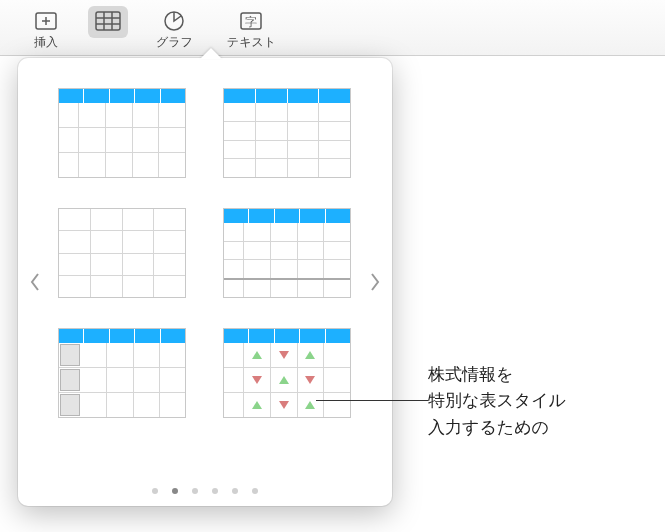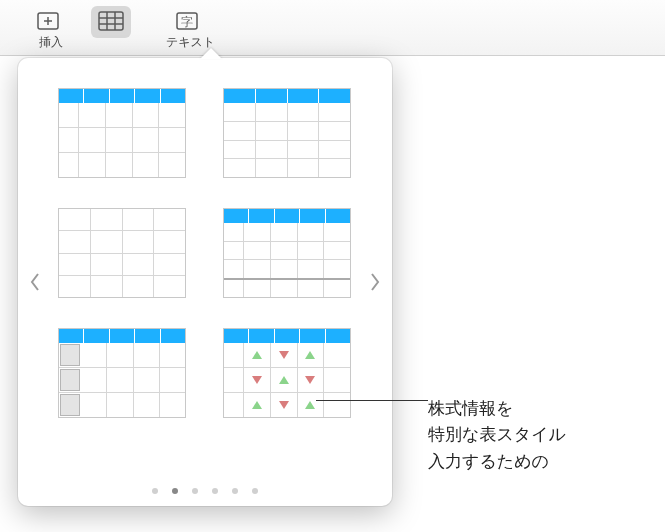--- a/index.html
+++ b/index.html
@@ -2,21 +2,21 @@
 <html><head>
   <meta charset="utf-8">
   <style>
     * { margin: 0; padding: 0; box-sizing: border-box; }
     body { font-family: -apple-system, "Helvetica Neue", sans-serif; background: #fff; width: 665px; height: 532px; position: relative; }
     
     .toolbar { display: flex; gap: 22px; padding: 6px 26px 0 26px; align-items: flex-start; background: linear-gradient(#fdfdfd, #f3f3f3); border-bottom: 1px solid #d0d0d0; }
     .toolbar-item { display: flex; flex-direction: column; align-items: center; gap: 2px; cursor: pointer; padding: 4px 6px; border-radius: 6px; }
     .toolbar-item.active { background: #d8d8d8; }
     .toolbar-icon { width: 28px; height: 22px; display: flex; align-items: center; justify-content: center; color: #5a5a5a; }
-    .toolbar-label { font-size: 12px; color: #444; margin-left: 7px; }
+    .toolbar-label { font-size: 12px; color: #444; }
     
     .popover { position: absolute; top: 58px; left: 18px; width: 374px; height: 448px; background: #fff; border-radius: 10px; box-shadow: 0 8px 30px rgba(0,0,0,0.25), 0 0 0 1px rgba(0,0,0,0.08); }
     .popover::before { content: ""; position: absolute; top: -10px; left: 182px; width: 0; height: 0; border-left: 11px solid transparent; border-right: 11px solid transparent; border-bottom: 11px solid #fff; filter: drop-shadow(0 -1px 1px rgba(0,0,0,0.15)); }
     
     .nav-arrow { position: absolute; top: 50%; transform: translateY(-50%); width: 22px; height: 38px; display: flex; align-items: center; justify-content: center; color: #9a9a9a; cursor: pointer; font-size: 22px; }
     .nav-left { left: 6px; }
     .nav-right { right: 6px; }
     
     .grid { position: absolute; top: 30px; left: 40px; right: 40px; display: grid; grid-template-columns: 1fr 1fr; grid-template-rows: repeat(3, 1fr); gap: 30px 36px; }
     .thumb { width: 128px; height: 90px; cursor: pointer; }
@@ -35,21 +35,21 @@
     .footer-row { border-top: 2px solid #aaa; }
     
     .tri-up { width: 0; height: 0; border-left: 5px solid transparent; border-right: 5px solid transparent; border-bottom: 8px solid #8bd48b; margin: auto; }
     .tri-down { width: 0; height: 0; border-left: 5px solid transparent; border-right: 5px solid transparent; border-top: 8px solid #d97d7d; margin: auto; }
     .mt-cell.c { display: flex; align-items: center; justify-content: center; }
     
     .dots { position: absolute; bottom: 12px; left: 0; right: 0; display: flex; justify-content: center; gap: 14px; }
     .dot { width: 6px; height: 6px; border-radius: 50%; background: #d0d0d0; cursor: pointer; }
     .dot.active { background: #888; }
     
-    .callout { position: absolute; left: 428px; top: 396px; font-size: 17px; color: #222; line-height: 1.55; }
+    .callout { position: absolute; left: 428px; top: 362px; font-size: 17px; color: #222; line-height: 1.55; }
     .callout-line { position: absolute; top: 400px; left: 316px; width: 112px; height: 1px; background: #333; }
   </style>
 </head>
 <body>
 
 <div class="toolbar">
   <div class="toolbar-item">
     <div class="toolbar-icon">
       <svg width="24" height="20" viewBox="0 0 24 20" fill="none" stroke="currentColor" stroke-width="1.5">
           <rect x="2" y="2" width="20" height="16" rx="2"></rect>
@@ -66,20 +66,29 @@
           <line x1="1" y1="7" x2="25" y2="7"></line>
           <line x1="1" y1="13" x2="25" y2="13"></line>
           <line x1="9" y1="1" x2="9" y2="19"></line>
           <line x1="17" y1="1" x2="17" y2="19"></line>
         </svg>
     </div>
     <span class="toolbar-label"></span>
   </div>
   <div class="toolbar-item">
     <div class="toolbar-icon">
+      <svg width="22" height="22" viewBox="0 0 22 22" fill="none" stroke="currentColor" stroke-width="1.5">
+          <circle cx="11" cy="11" r="9"></circle>
+          <path d="M11 2 L11 11 L18 6" fill="none"></path>
+        </svg>
+    </div>
+    <span class="toolbar-label">グラフ</span>
+  </div>
+  <div class="toolbar-item">
+    <div class="toolbar-icon">
       <svg width="24" height="20" viewBox="0 0 24 20" fill="none" stroke="currentColor" stroke-width="1.5">
           <rect x="2" y="2" width="20" height="16" rx="2"></rect>
           <text x="12" y="15" font-size="12" text-anchor="middle" fill="currentColor" stroke="none">字</text>
         </svg>
     </div>
     <span class="toolbar-label">テキスト</span>
   </div>
 </div>
 
 <div class="popover">

